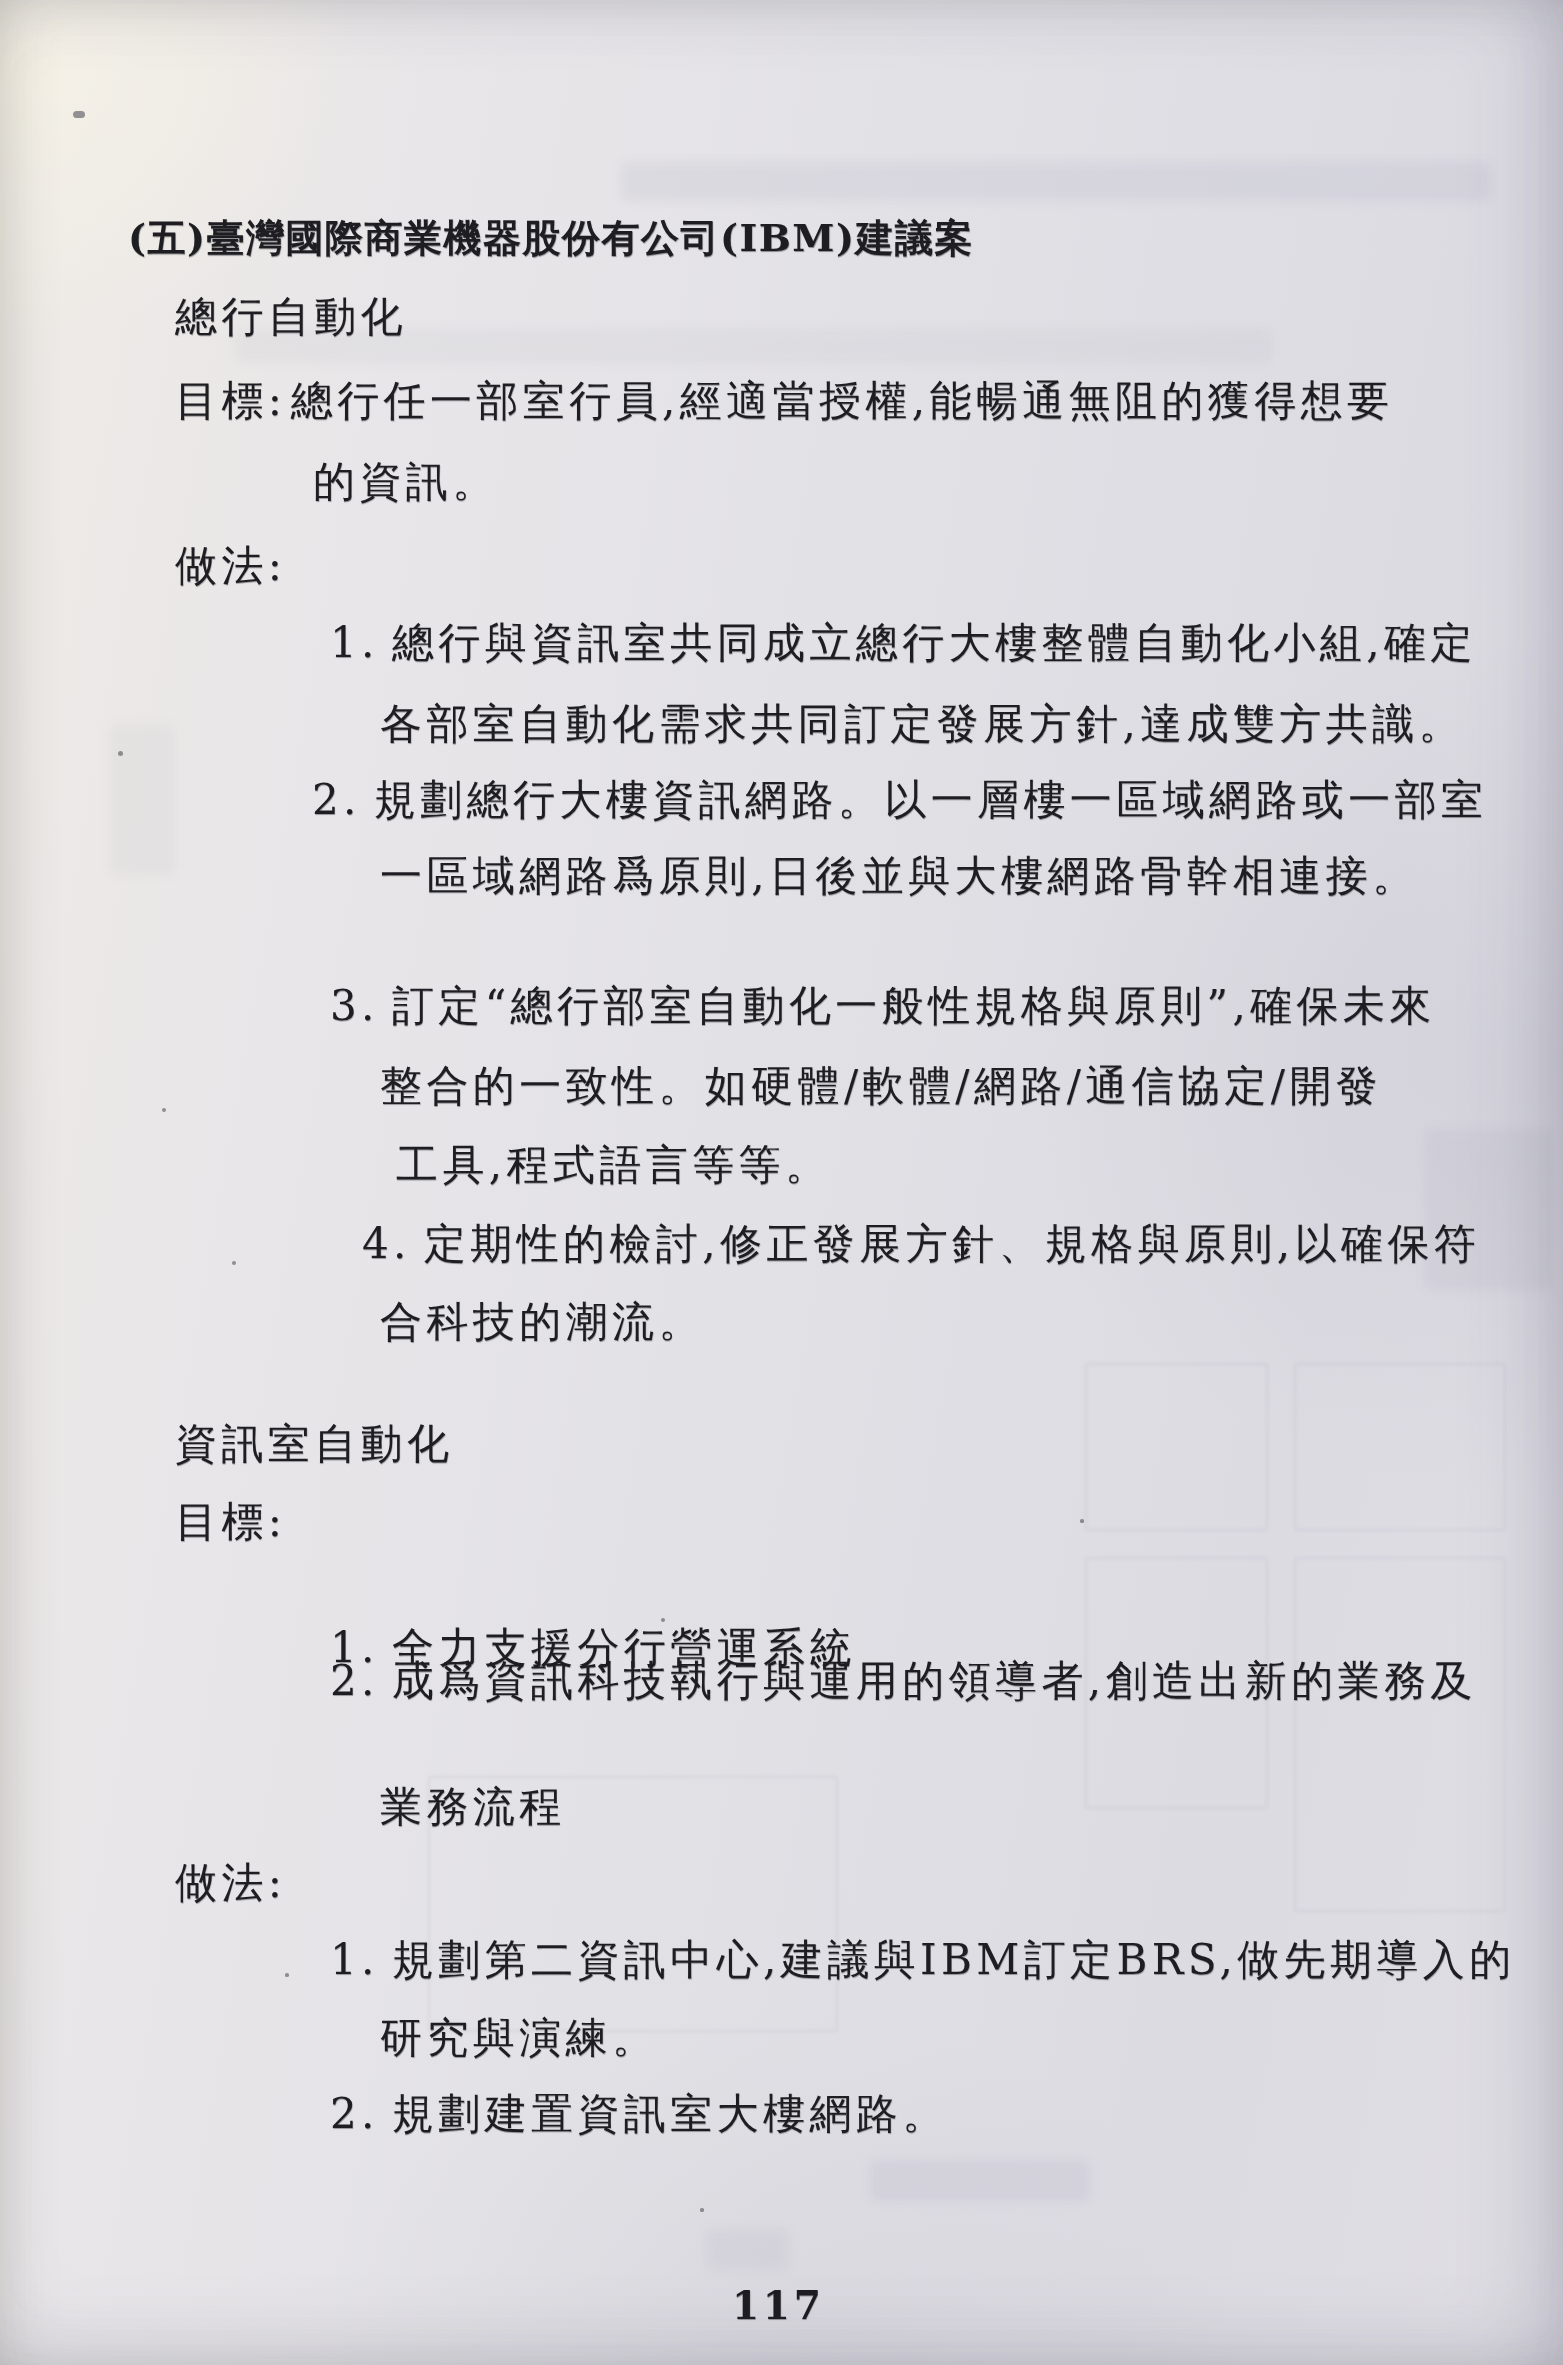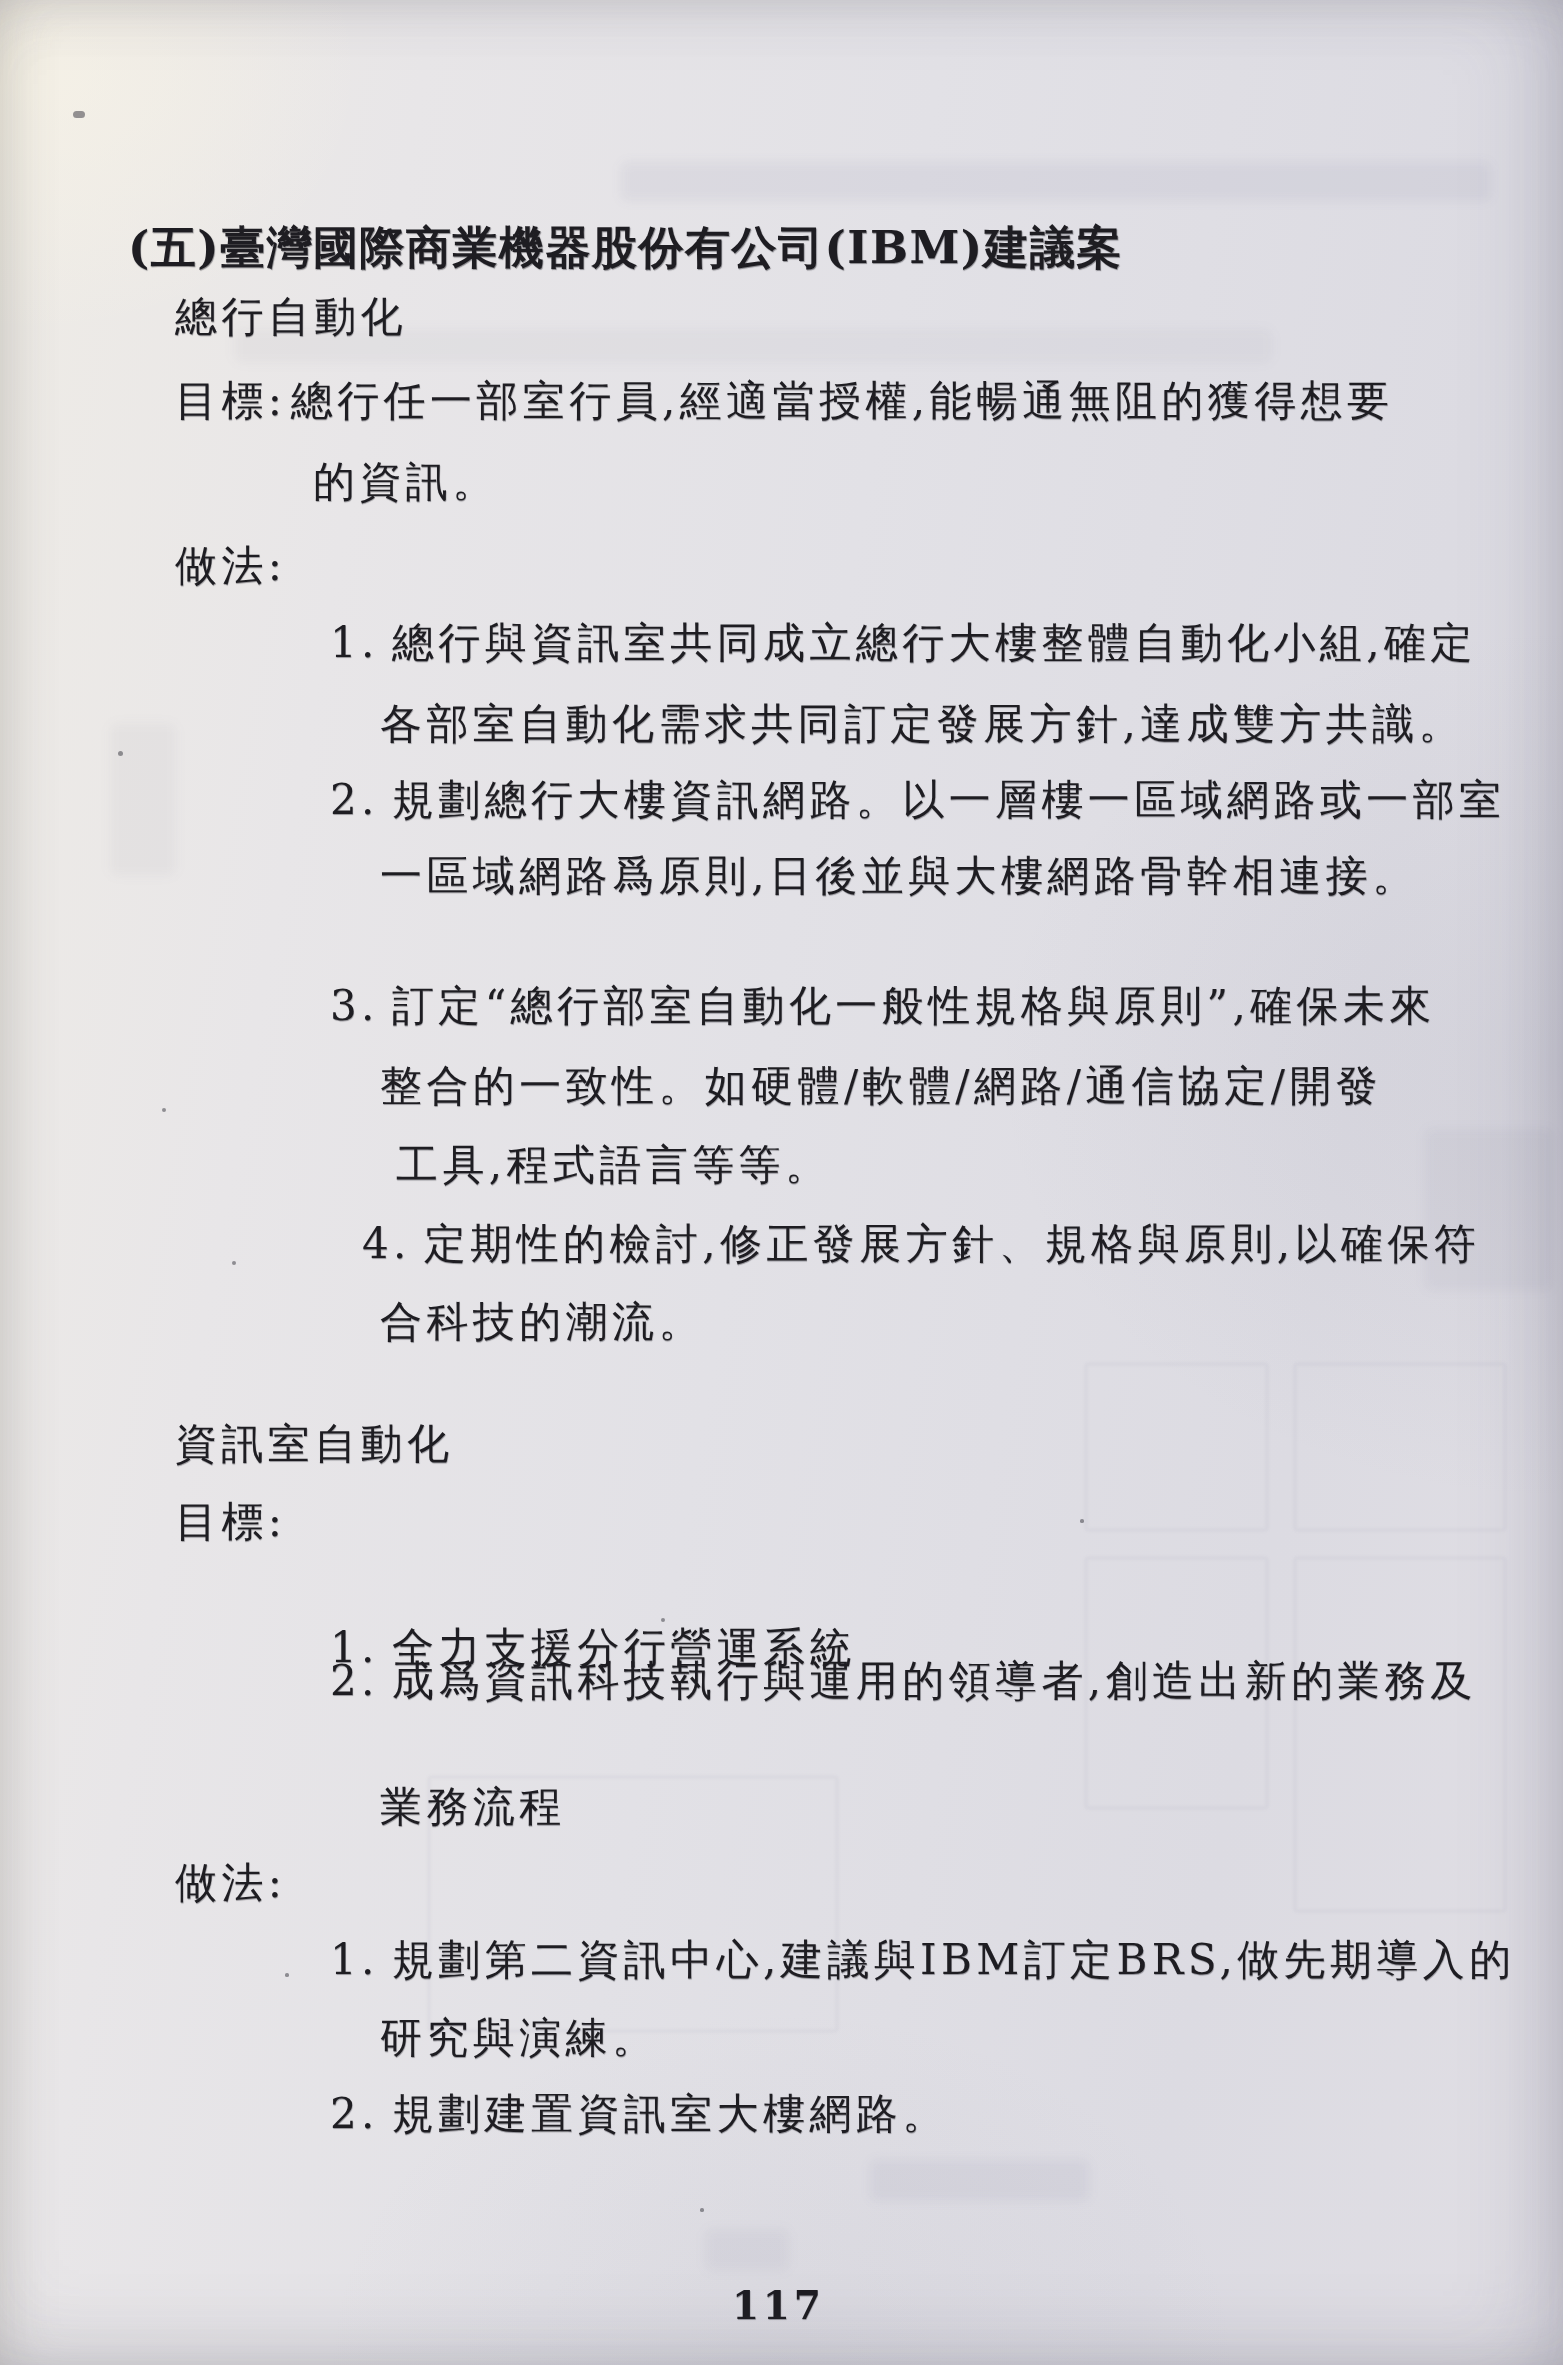--- a/index.html
+++ b/index.html
@@ -36,21 +36,21 @@
   .line {
     position: absolute;
     white-space: pre;
     font-size: 42px;
     line-height: 1.18;
     letter-spacing: 4.4px;
     color: #1e1d22;
     text-shadow: 0.4px 0.6px 0.7px rgba(30,29,36,0.38);
   }
   .title {
-    font-size: 45px;
+    font-size: 38px;
     font-weight: 700;
     letter-spacing: 1.5px;
     text-shadow: 0.6px 0.7px 0.9px rgba(25,24,30,0.45);
   }
   .num { margin-right: 13px; }
   .after-label { margin-left: 4.4px; }
   .pagenum {
     font-size: 39px;
     letter-spacing: 3.7px;
     font-weight: 600;
@@ -110,21 +110,21 @@
   <div class="line" style="left:175px;top:292px;">總行自動化</div>
 
   <div class="line" style="left:175px;top:376px;"><span>目標:</span><span class="after-label">總行任一部室行員,經適當授權,能暢通無阻的獲得想要</span></div>
   <div class="line" style="left:313px;top:457px;">的資訊。</div>
 
   <div class="line" style="left:175px;top:541px;">做法:</div>
 
   <div class="line" style="left:330px;top:618px;"><span class="num">1.</span><span>總行與資訊室共同成立總行大樓整體自動化小組,確定</span></div>
   <div class="line" style="left:380px;top:699px;">各部室自動化需求共同訂定發展方針,達成雙方共識。</div>
 
-  <div class="line" style="left:330px;top:775px;"><span class="num">2.</span><span>規劃總行大樓資訊網路。以一層樓一區域網路或一部室</span></div>
+  <div class="line" style="left:312px;top:775px;"><span class="num">2.</span><span>規劃總行大樓資訊網路。以一層樓一區域網路或一部室</span></div>
   <div class="line" style="left:380px;top:851px;">一區域網路爲原則,日後並與大樓網路骨幹相連接。</div>
 
   <div class="line" style="left:330px;top:981px;"><span class="num">3.</span><span>訂定“總行部室自動化一般性規格與原則”,確保未來</span></div>
   <div class="line" style="left:380px;top:1061px;">整合的一致性。如硬體/軟體/網路/通信協定/開發</div>
   <div class="line" style="left:396px;top:1140px;">工具,程式語言等等。</div>
 
   <div class="line" style="left:330px;top:1219px;margin-left:32px;"><span class="num">4.</span><span>定期性的檢討,修正發展方針、規格與原則,以確保符</span></div>
   <div class="line" style="left:380px;top:1297px;">合科技的潮流。</div>
 
   <div class="line" style="left:175px;top:1419px;">資訊室自動化</div>

